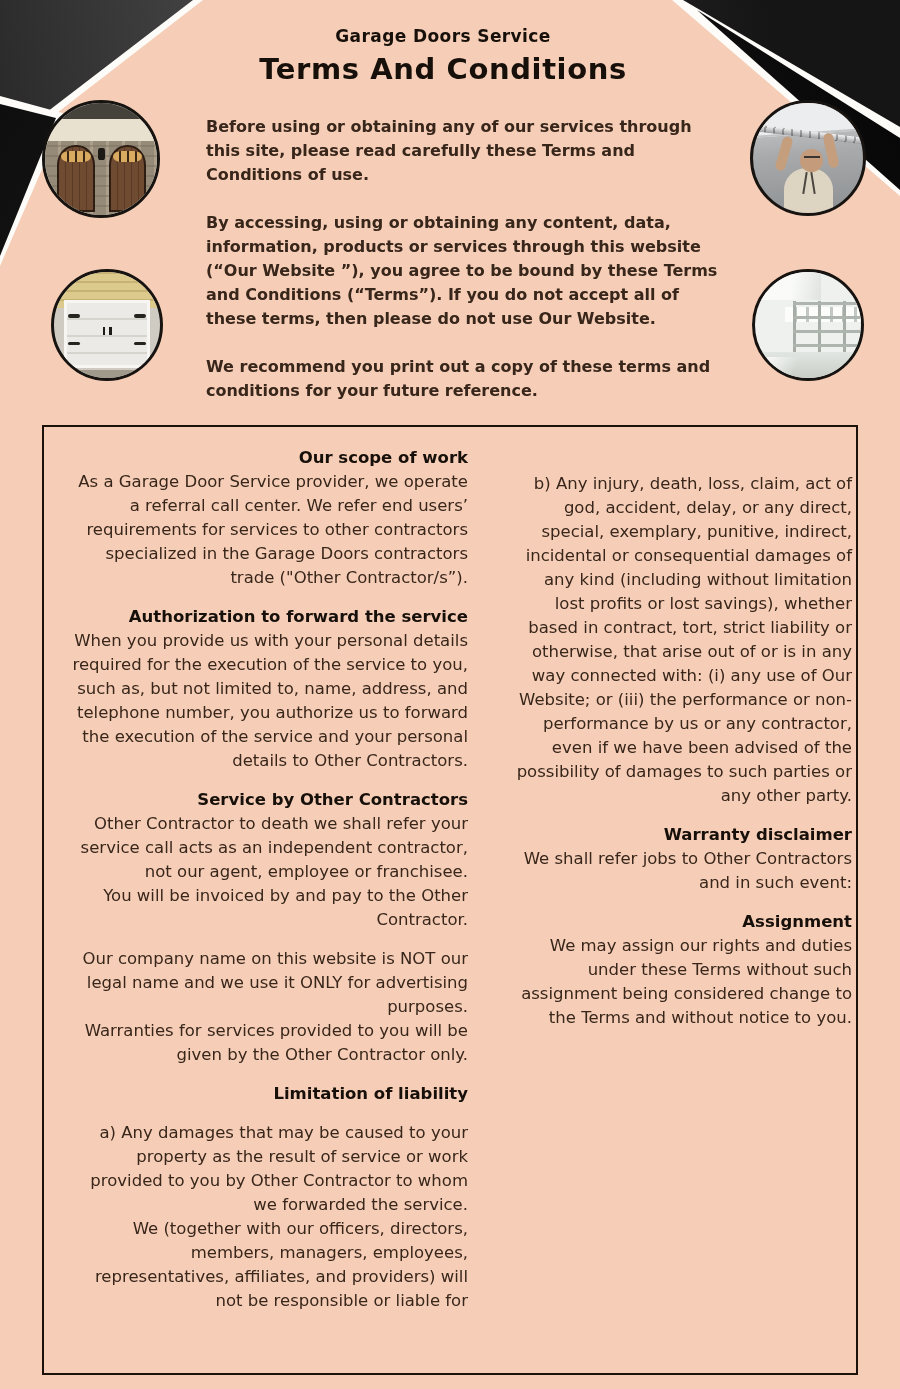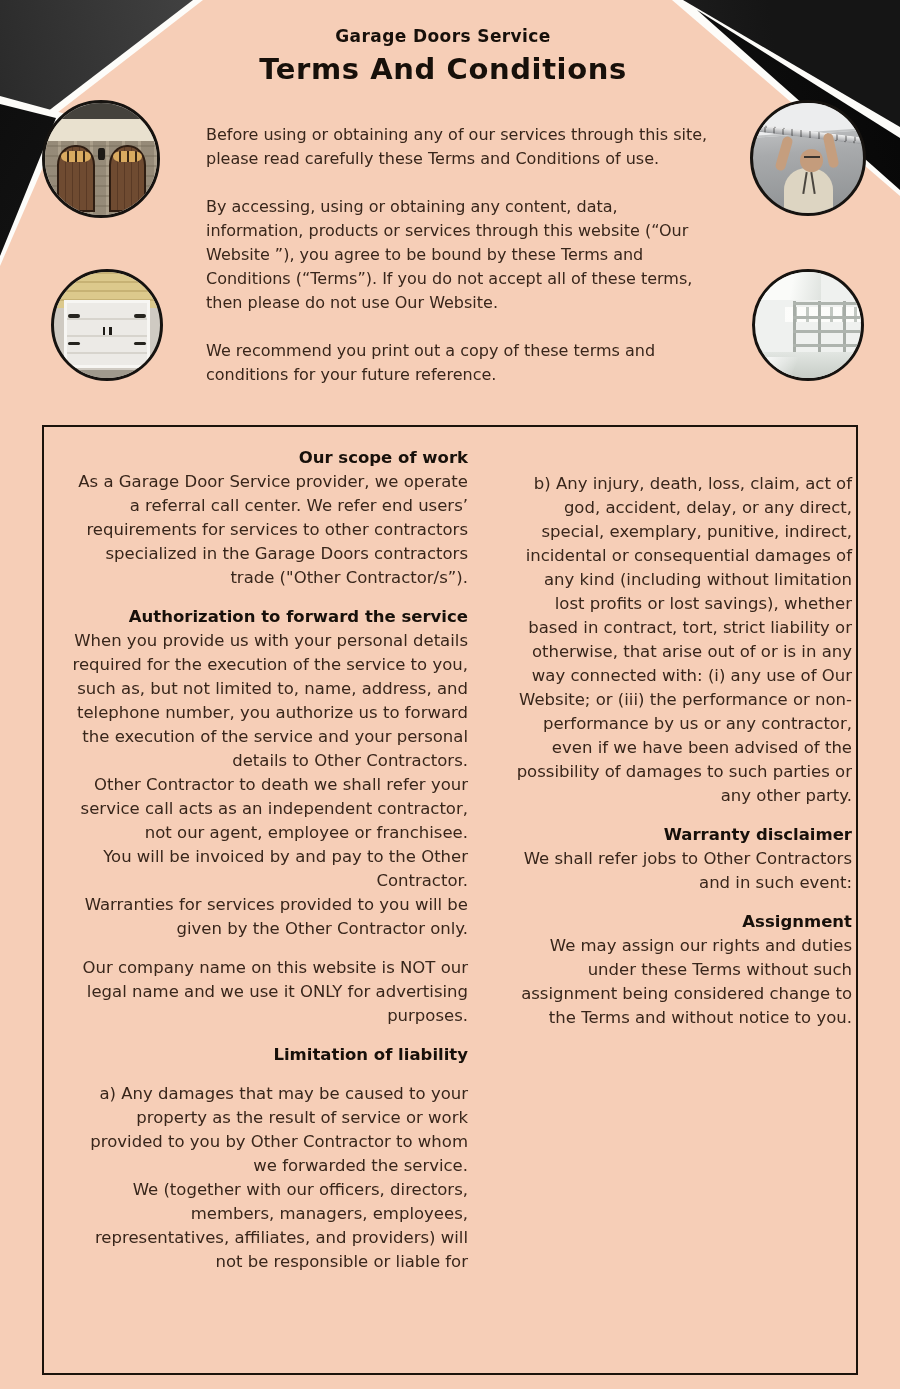--- a/index.html
+++ b/index.html
@@ -31,21 +31,21 @@
     position:absolute;top:52px;left:0;right:14px;
     text-align:center;font-size:29px;font-weight:bold;
     color:var(--heading,#15100a);letter-spacing:.6px;
   }
 
   
   .intro{
     position:absolute;left:206px;top:111px;width:512px;
     font-size:16px;line-height:24px;color:var(--text,#36251c);
   }
-  .intro p{margin:12px 0 24px;}
+  .intro p{margin:4px 0 24px;font-weight:bold;}
 
   
   .circle{position:absolute;border-radius:50%;border:3px solid #161310;overflow:hidden;background:#cfcac2;}
   .circle div{position:absolute;}
   .c1{left:42px;top:100px;width:112px;height:112px;}
   .c1-roof{top:0;left:0;right:0;height:16%;background:#45423c;}
   .c1-stucco{top:14%;left:0;right:0;height:22%;background:#e9e1cf;}
   .c1-stone{top:34%;bottom:0;left:0;right:0;
     background-image:repeating-linear-gradient(90deg,rgba(110,100,85,.35) 0 13px,rgba(0,0,0,0) 13px 16px),
       repeating-linear-gradient(0deg,#ab9f8b 0 8px,#968b77 8px 10px);}
@@ -173,24 +173,25 @@
     <div class="c4-floor"></div>
     <div class="c4-shine"></div>
   </div>
 
   <div class="terms-box">
     <div class="col col-left">
         <div class="t-heading">Our scope of work</div>
         <div class="t-paragraph">As a Garage Door Service provider, we operate a referral call center. We refer end users’ requirements for services to other contractors specialized in the Garage Doors contractors trade ("Other Contractor/s”).</div>
         <div class="t-heading gap">Authorization to forward the service</div>
         <div class="t-paragraph">When you provide us with your personal details required for the execution of the service to you, such as, but not limited to, name, address, and telephone number, you authorize us to forward the execution of the service and your personal details to Other Contractors.</div>
+        <div class="t-heading gap">Service by Other Contractors</div>
         <div class="t-paragraph">Other Contractor to death we shall refer your service call acts as an independent contractor, not our agent, employee or franchisee.</div>
         <div class="t-paragraph">You will be invoiced by and pay to the Other Contractor.</div>
+        <div class="t-paragraph gap">Our company name on this website is NOT our legal name and we use it ONLY for advertising purposes.</div>
         <div class="t-paragraph">Warranties for services provided to you will be given by the Other Contractor only.</div>
-        <div class="t-paragraph gap">Our company name on this website is NOT our legal name and we use it ONLY for advertising purposes.</div>
         <div class="t-heading gap">Limitation of liability</div>
         <div class="t-paragraph gap">a) Any damages that may be caused to your property as the result of service or work provided to you by Other Contractor to whom we forwarded the service.</div>
         <div class="t-paragraph">We (together with our officers, directors, members, managers, employees, representatives, affiliates, and providers) will not be responsible or liable for</div>
       </div>
     <div class="col col-right">
         <div class="t-paragraph">b) Any injury, death, loss, claim, act of god, accident, delay, or any direct, special, exemplary, punitive, indirect, incidental or consequential damages of any kind (including without limitation lost profits or lost savings), whether based in contract, tort, strict liability or otherwise, that arise out of or is in any way connected with: (i) any use of Our Website; or (iii) the performance or non-performance by us or any contractor, even if we have been advised of the possibility of damages to such parties or any other party.</div>
         <div class="t-heading gap">Warranty disclaimer</div>
         <div class="t-paragraph">We shall refer jobs to Other Contractors and in such event:</div>
         <div class="t-heading gap">Assignment</div>
         <div class="t-paragraph">We may assign our rights and duties under these Terms without such assignment being considered change to the Terms and without notice to you.</div>

